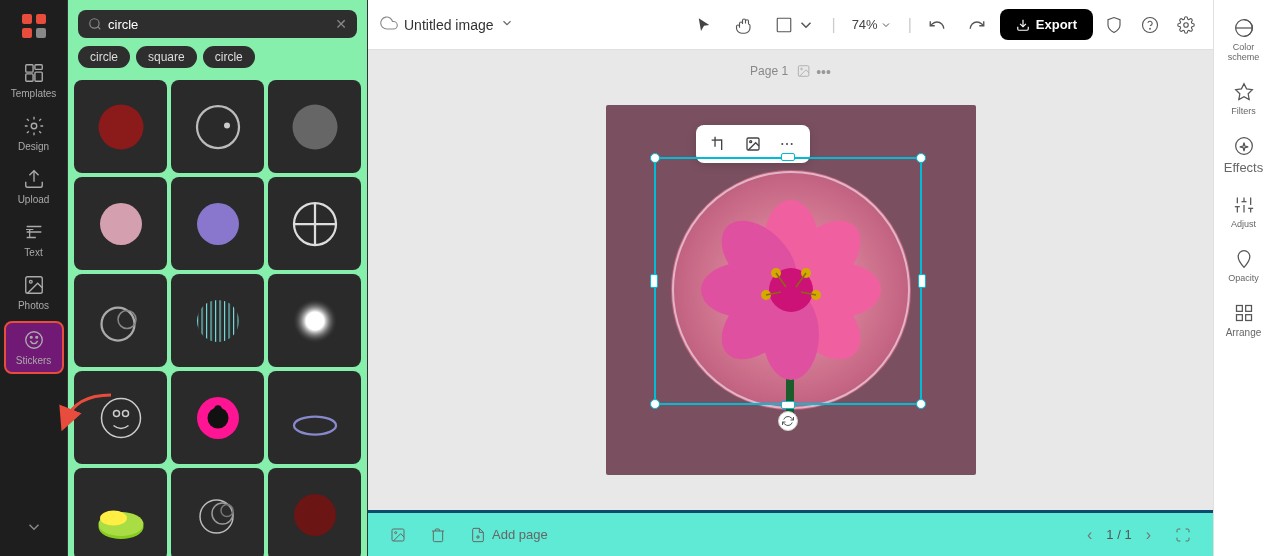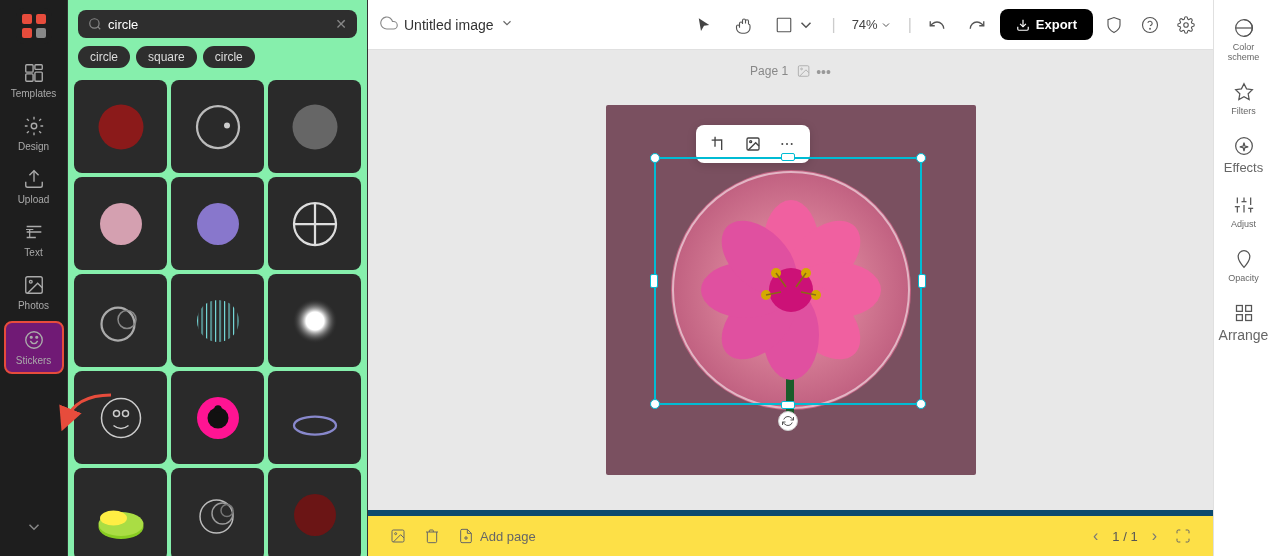--- a/index.html
+++ b/index.html
@@ -286,27 +286,27 @@
       border-radius: 6px;
       cursor: pointer;
       color: #444;
       display: flex;
       align-items: center;
       font-size: 16px;
     }
 
     
     .bottom-bar {
-      background: #fde047;
+      background: #5eead4;
       height: 46px;
       display: flex;
       align-items: center;
       padding: 0 16px;
-      gap: 6px;
-      border-top: 6px solid #0c4a6e;
+      gap: 12px;
+      border-top: 3px solid #0c4a6e;
       flex-shrink: 0;
     }
     .bottom-btn {
       background: none;
       border: none;
       cursor: pointer;
       padding: 6px;
       border-radius: 6px;
       color: #666;
       display: flex;
@@ -847,15 +847,15 @@
       </svg>
     <span style="font-size:9px;color:#666;text-align:center;">Opacity</span>
   </div>
   <div class="right-item">
     <svg width="20" height="20" viewBox="0 0 24 24" fill="none" stroke="#555" stroke-width="1.5">
         <rect x="3" y="3" width="7" height="7"></rect>
         <rect x="14" y="3" width="7" height="7"></rect>
         <rect x="3" y="14" width="7" height="7"></rect>
         <rect x="14" y="14" width="7" height="7"></rect>
       </svg>
-    <span style="font-size:14px;color:#666;text-align:center;">Arrange</span>
+    <span style="font-size:10px;color:#666;text-align:center;">Arrange</span>
   </div>
 </div>
 
 </body></html>

